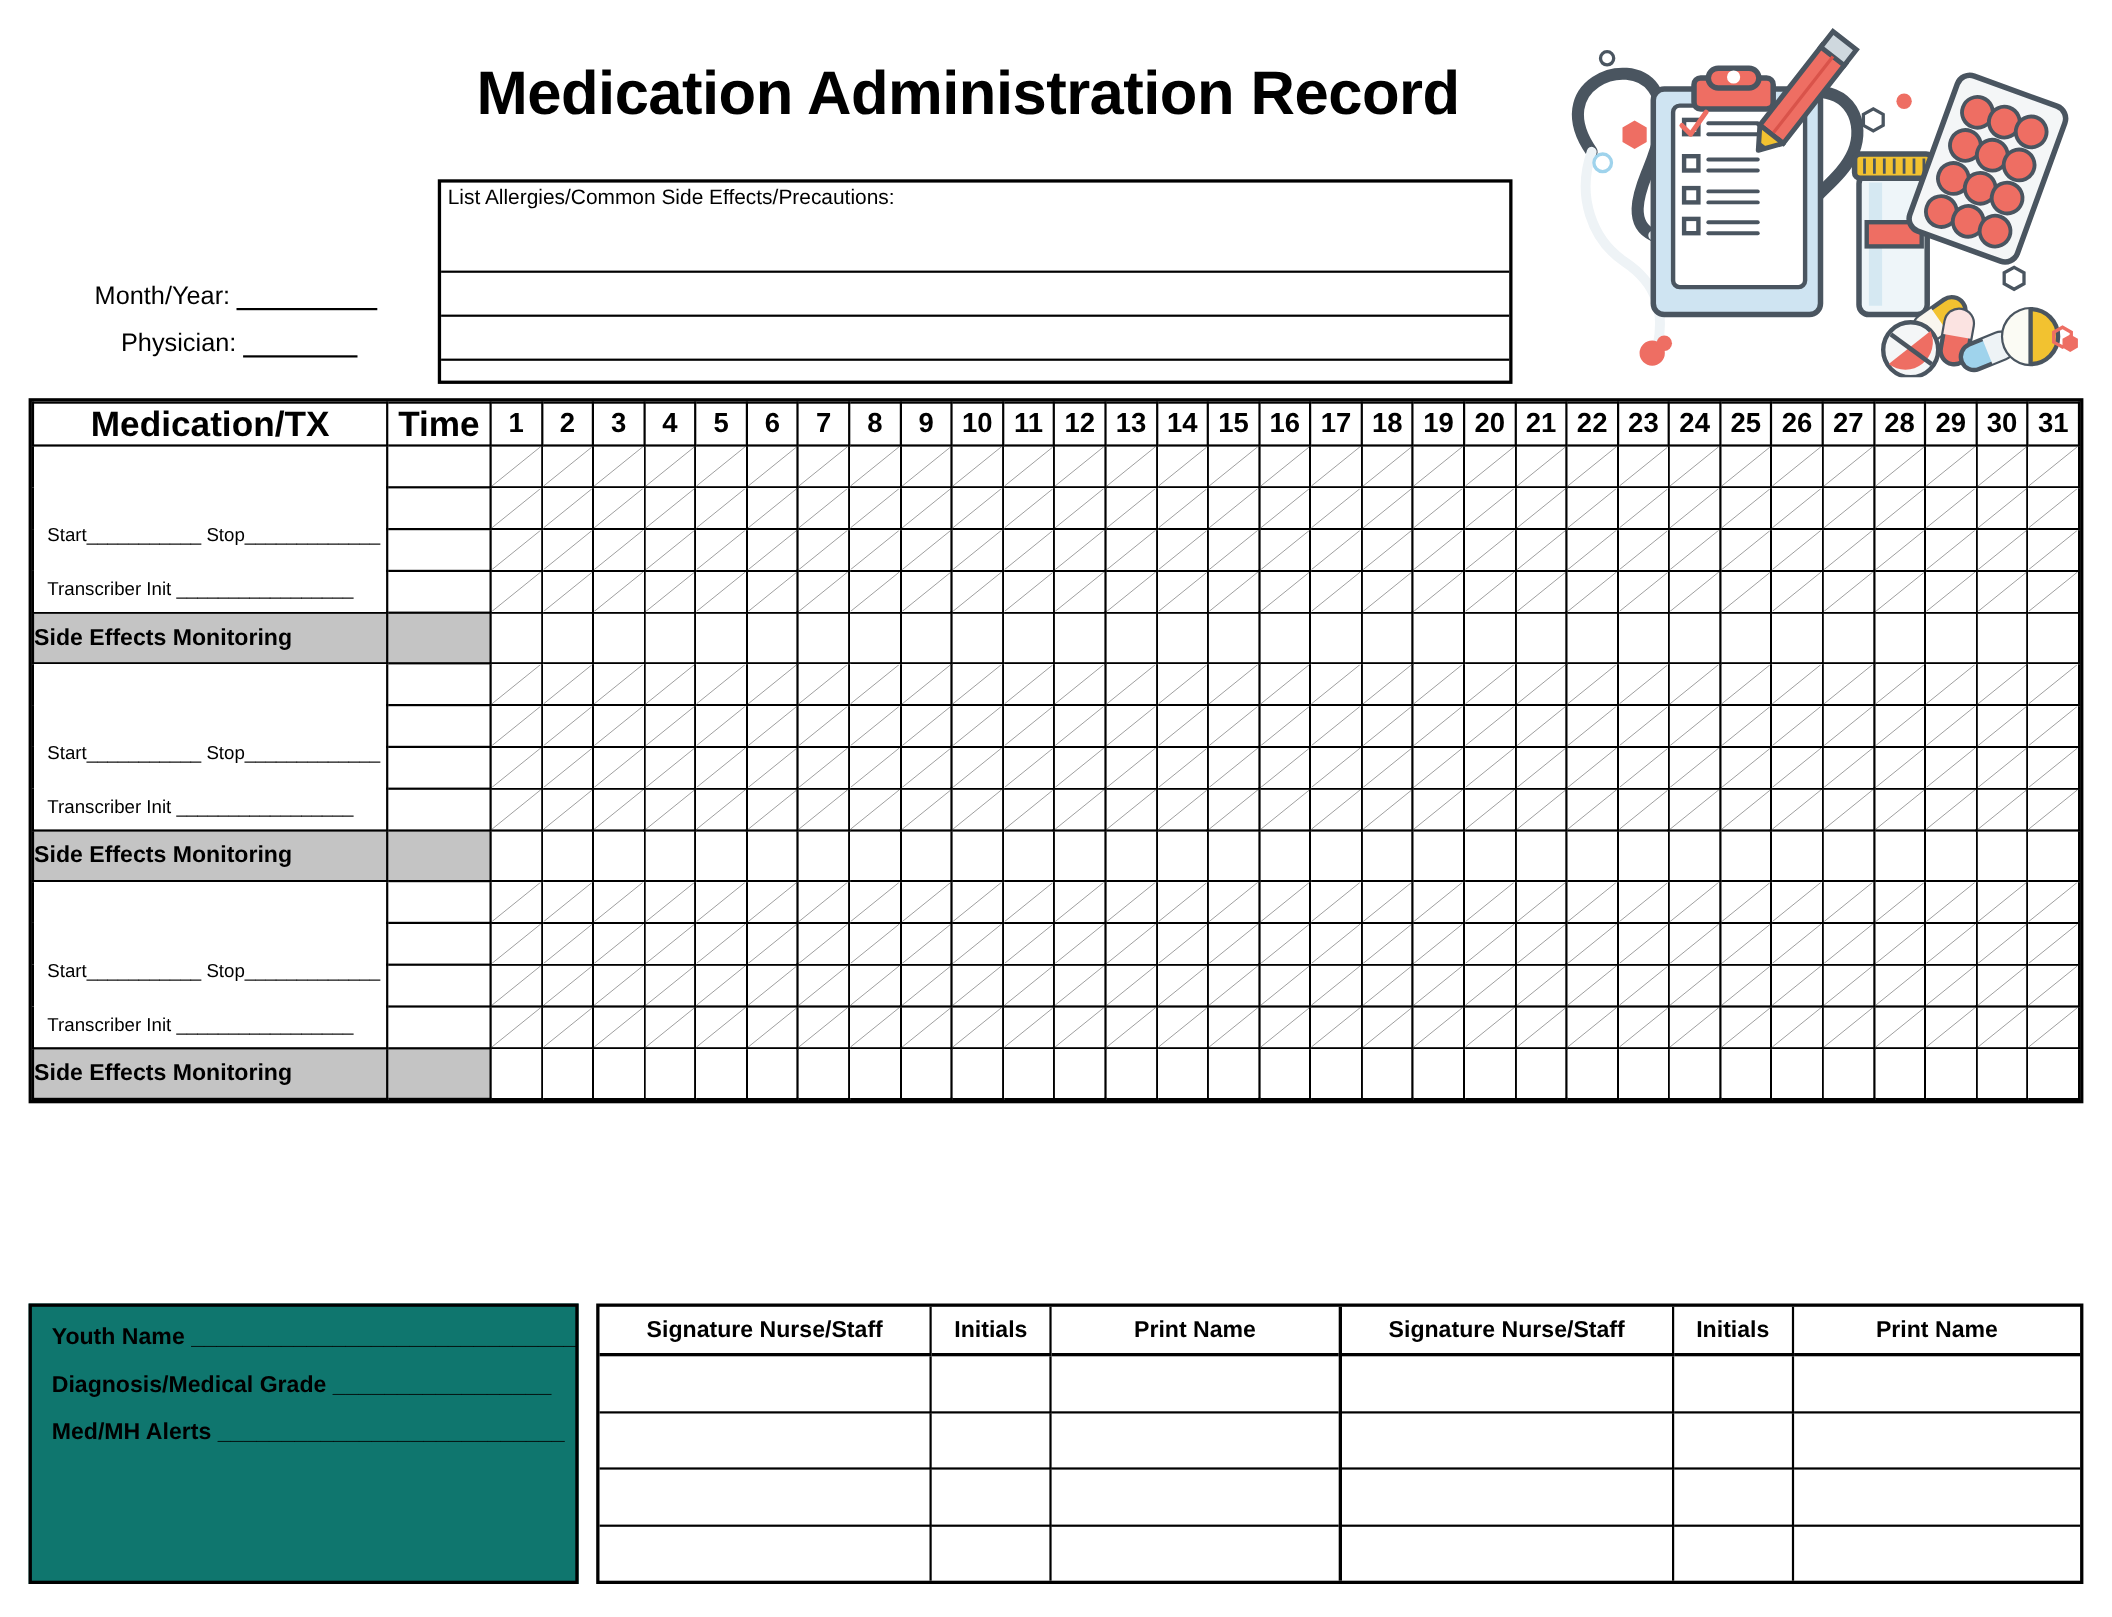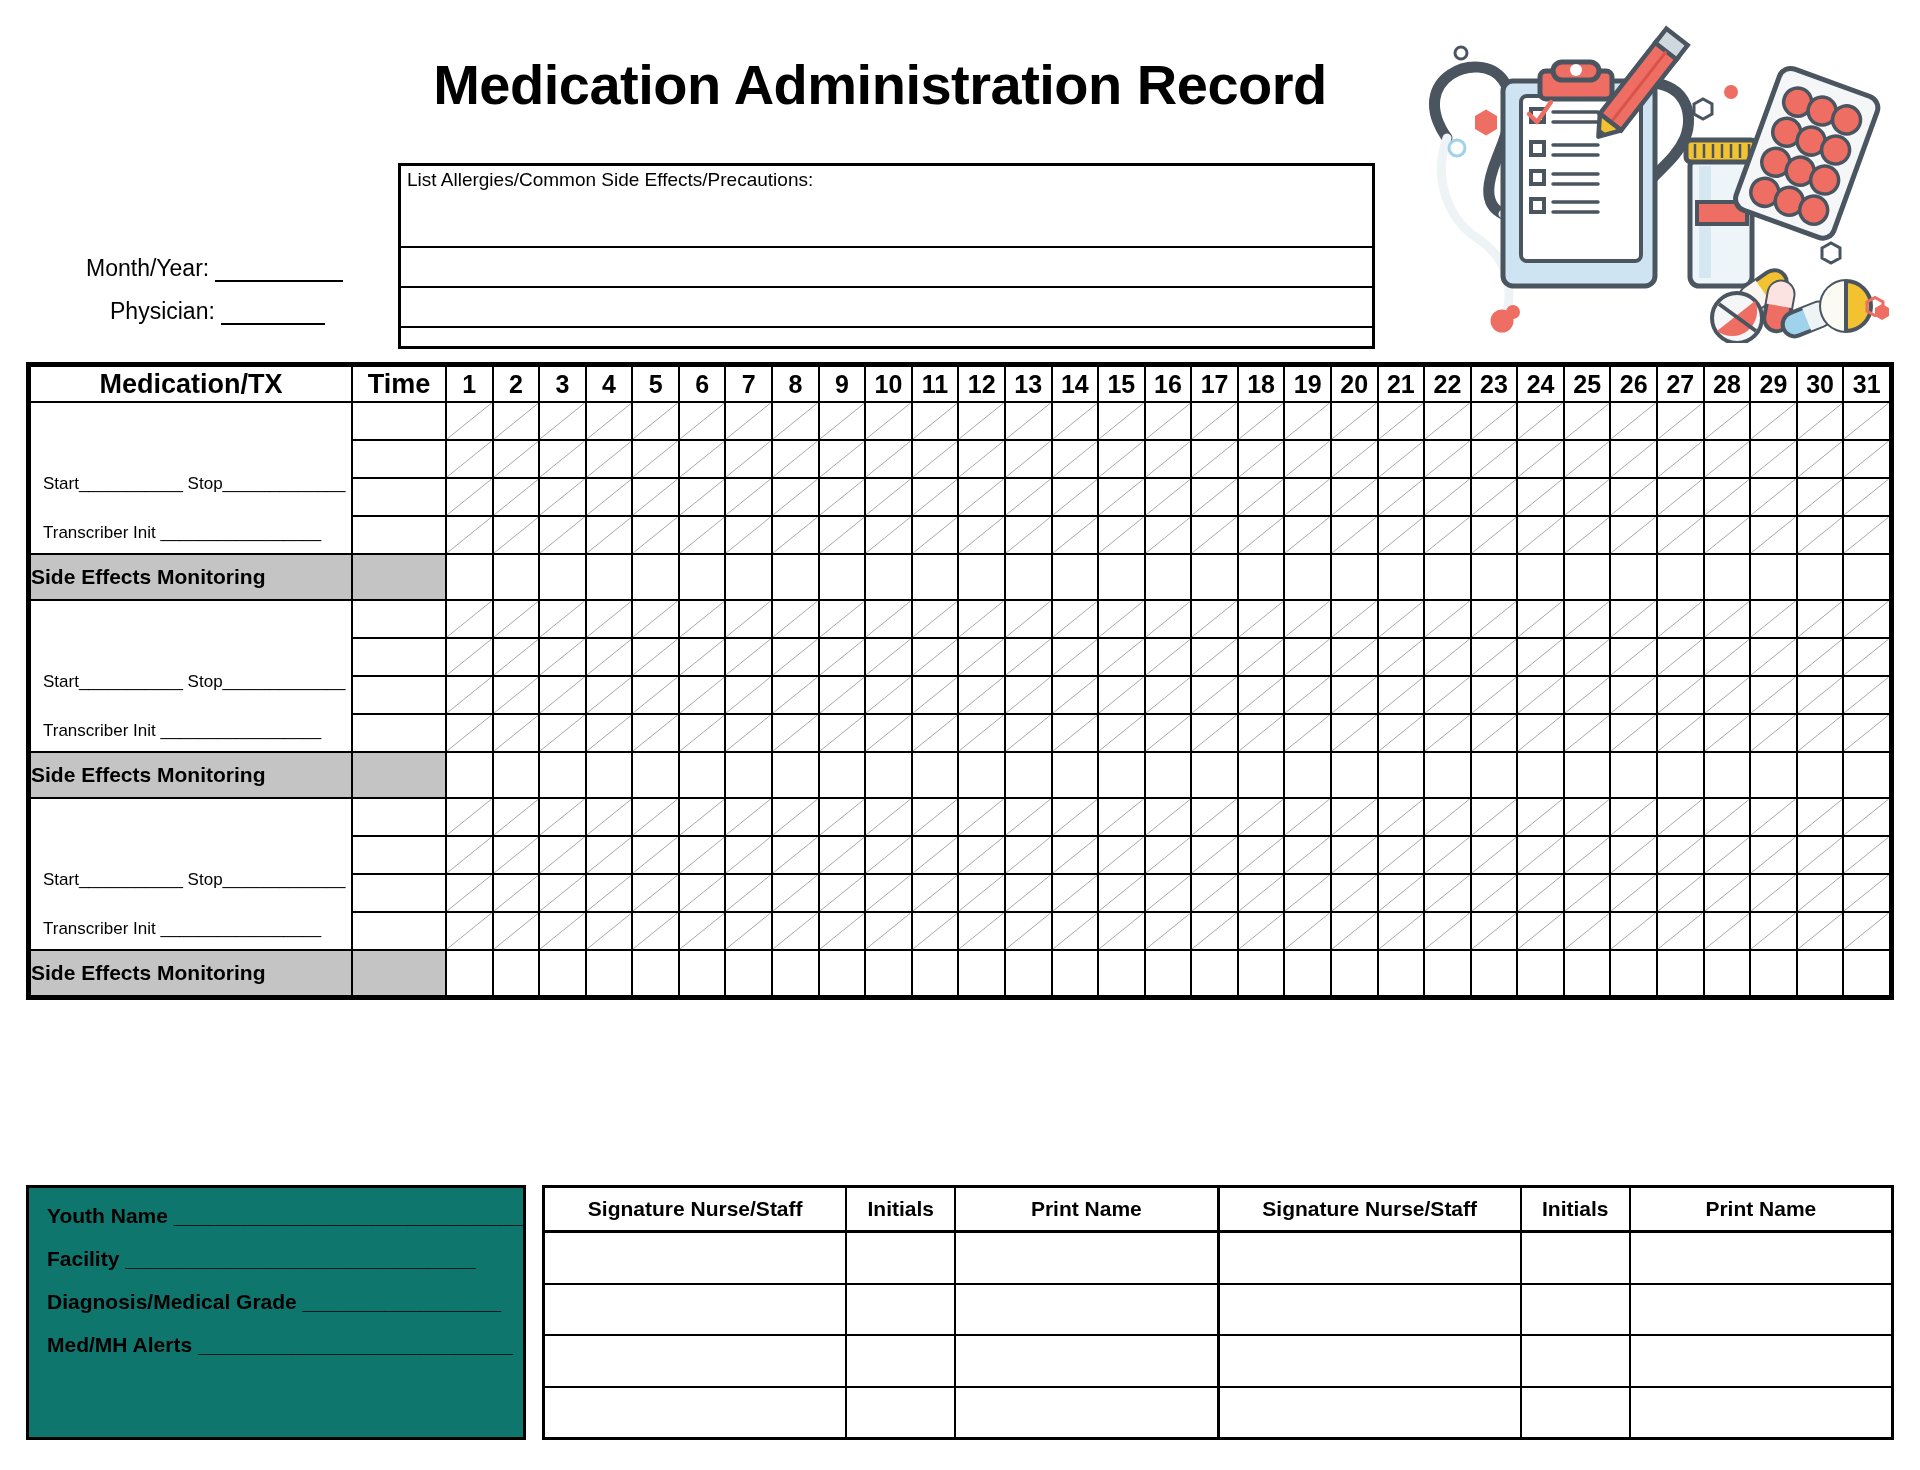--- a/index.html
+++ b/index.html
@@ -107,21 +107,21 @@
   #mar-grid td, #mar-grid th {
     border: 2px solid #000;
     padding: 0;
     margin: 0;
   }
   .col-med   { width: 320px; }
   .col-time  { width: 92px; }
 
   th.hdr {
     height: 34px;
-    font-size: 27px;
+    font-size: 32px;
     font-weight: bold;
     text-align: center;
     font-family: "Liberation Sans Narrow", "Liberation Sans", sans-serif;
     background: #fff;
   }
   th.hdr-day { font-size: 25px; }
 
   td.med-cell {
     vertical-align: bottom;
     position: relative;
@@ -2443,21 +2443,20 @@
         </tr>
       </tbody>
   </table>
 </div>
 
 <div id="bottom-section">
 
   <div id="youth-info-box">
 
   <div class="youth-line">Youth Name ______________________________</div>
-      <div class="youth-line">Facility ______________________________</div>
       <div class="youth-line">Diagnosis/Medical Grade _________________</div>
       <div class="youth-line">Med/MH Alerts ___________________________</div>
     </div>
 
   <div id="signature-area">
 
   <div class="sig-group">
         <table>
           <thead>
             <tr>

